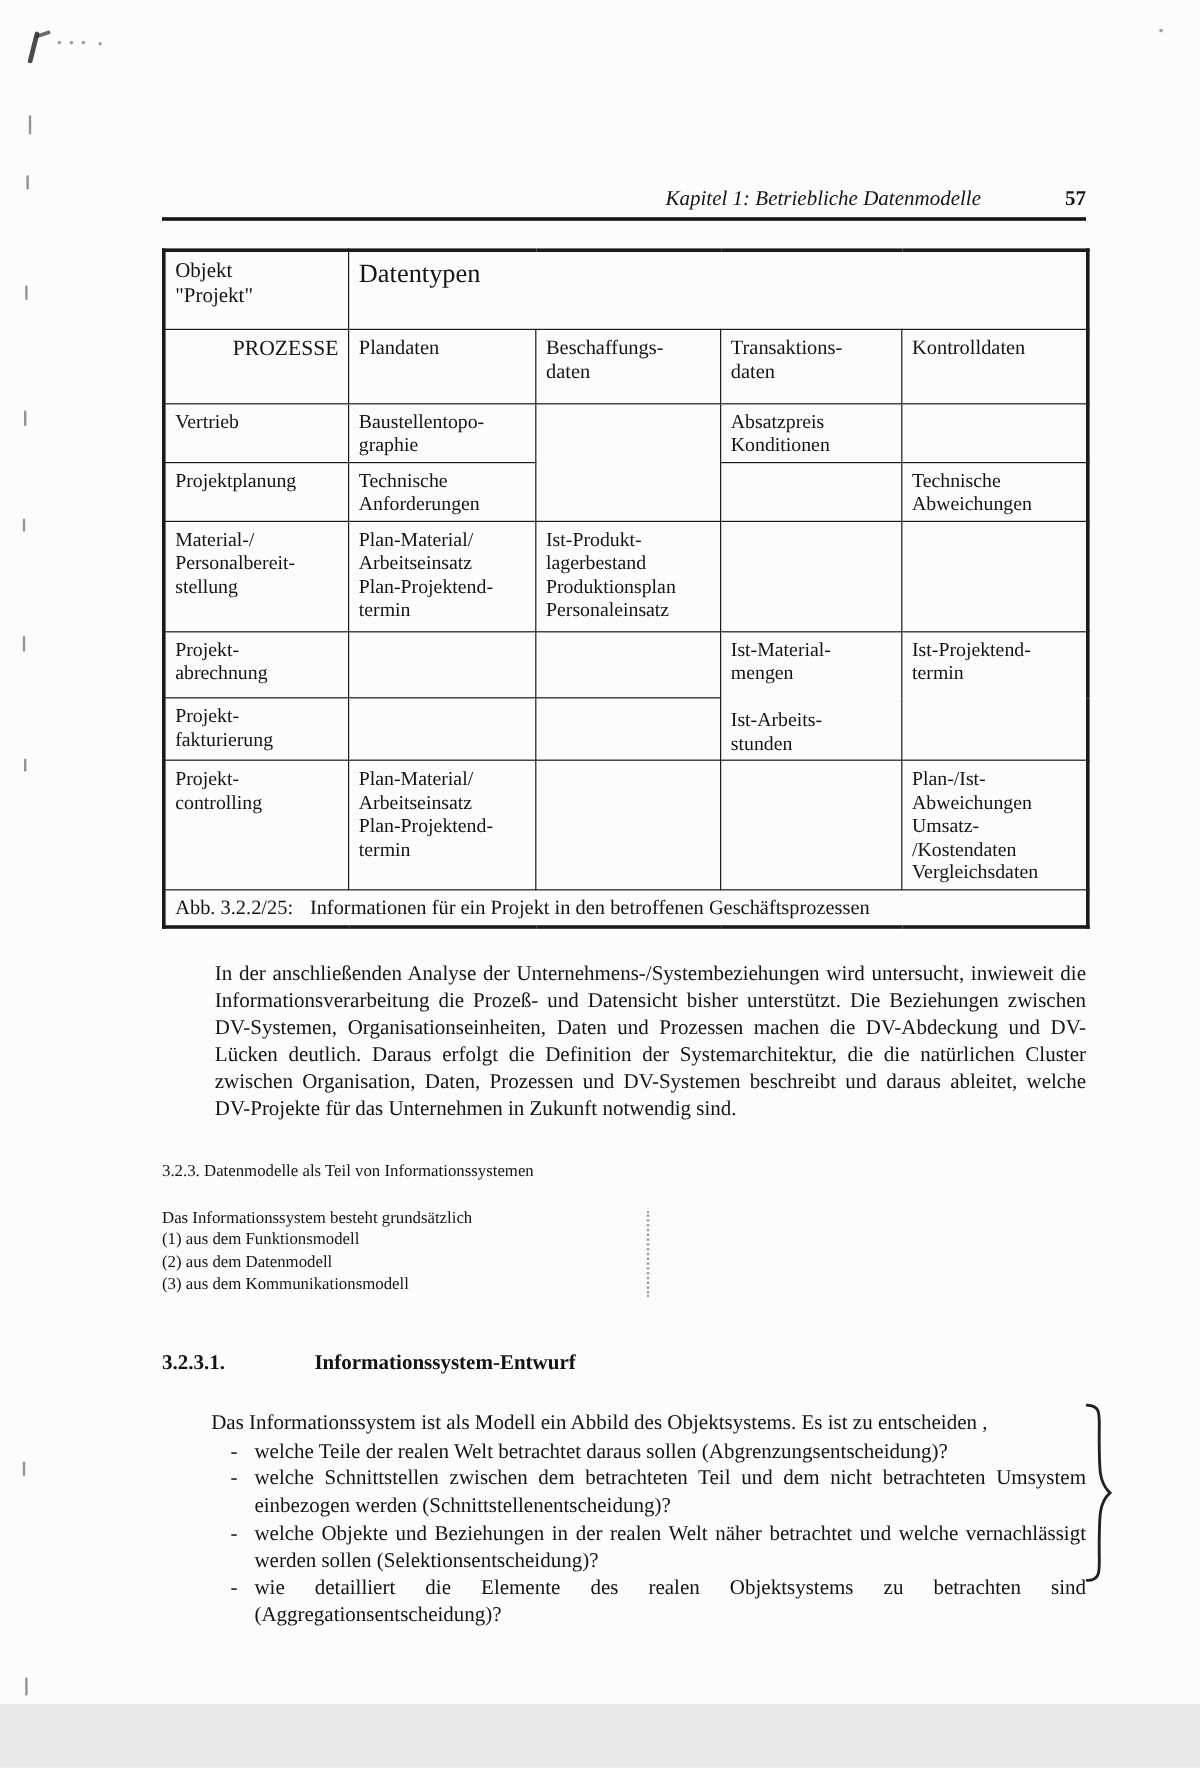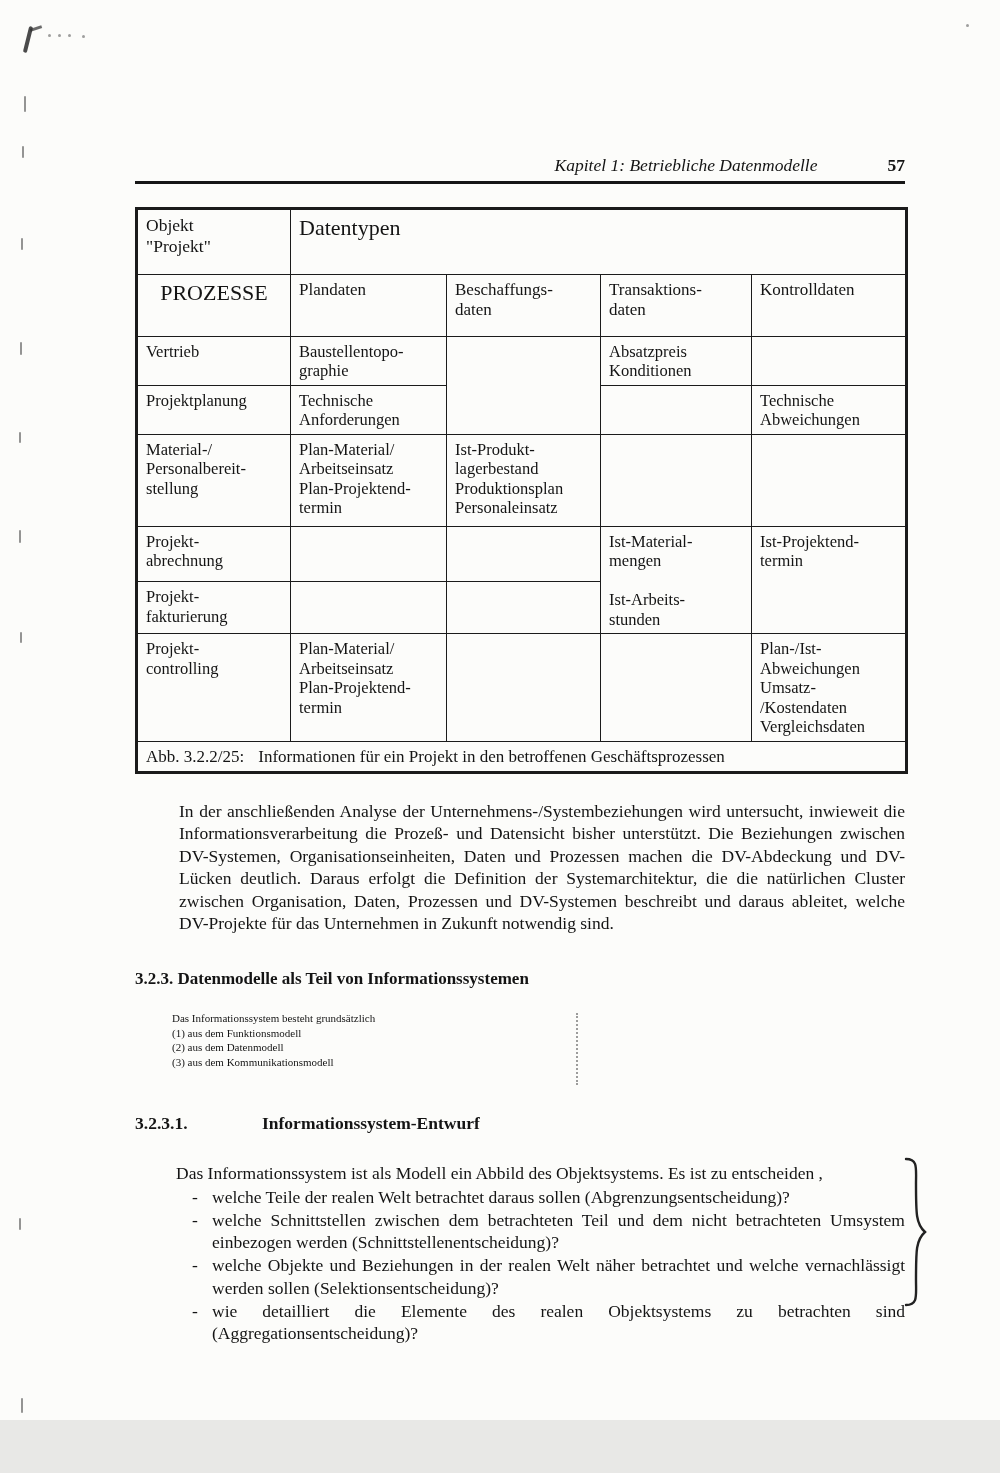--- a/index.html
+++ b/index.html
@@ -46,21 +46,21 @@
     border: 1.6px solid #1b1b1b;
     vertical-align: top;
     padding: 5px 8px 4px 8px;
     text-align: left;
     font-weight: normal;
   }
   .ml { white-space: pre-line; }
   th.corner { text-align: center; font-weight: bold; font-size: 17.5px; padding-top: 10px; }
   th.dtypes { text-align: center; font-weight: bold; font-size: 22px; padding-top: 10px; }
   th.colhead { text-align: center; font-weight: bold; font-size: 17px; padding-top: 8px; }
-  th.colhead.first { text-align: center; font-size: 22px; }
+  th.colhead.first { text-align: right; font-size: 18px; }
   td.proc { font-weight: bold; }
   tr.h1 { height: 66px; }
   tr.h2 { height: 62px; }
   tr.r1 { height: 44px; }
   tr.r2 { height: 44px; }
   tr.r3 { height: 92px; }
   tr.r4 { height: 52px; }
   tr.r5 { height: 48px; }
   tr.r6 { height: 104px; }
   td.caption-cell { padding: 9px 10px 8px 6px; font-size: 17px; }
@@ -68,29 +68,28 @@
   
   .para {
     margin-top: 26px;
     font-size: 17.5px;
     line-height: 1.29;
     text-align: justify;
     margin-left: 44px;
   }
   .h-section {
     margin-top: 34px;
-    font-size: 17px;
-    font-weight: bold;
+    font-size: 14px;
+    font-weight: normal;
   }
   .listblock {
     position: relative;
     margin-top: 22px;
-    font-size: 11px;
+    font-size: 14px;
     line-height: 1.32;
-    margin-left: 37px;
   }
   .listblock .line { display: block; }
   .h-subsection {
     margin-top: 44px;
     font-size: 17.5px;
     font-weight: bold;
   }
   .h-subsection .num { display: inline-block; width: 127px; }
   .entwurf {
     position: relative;

